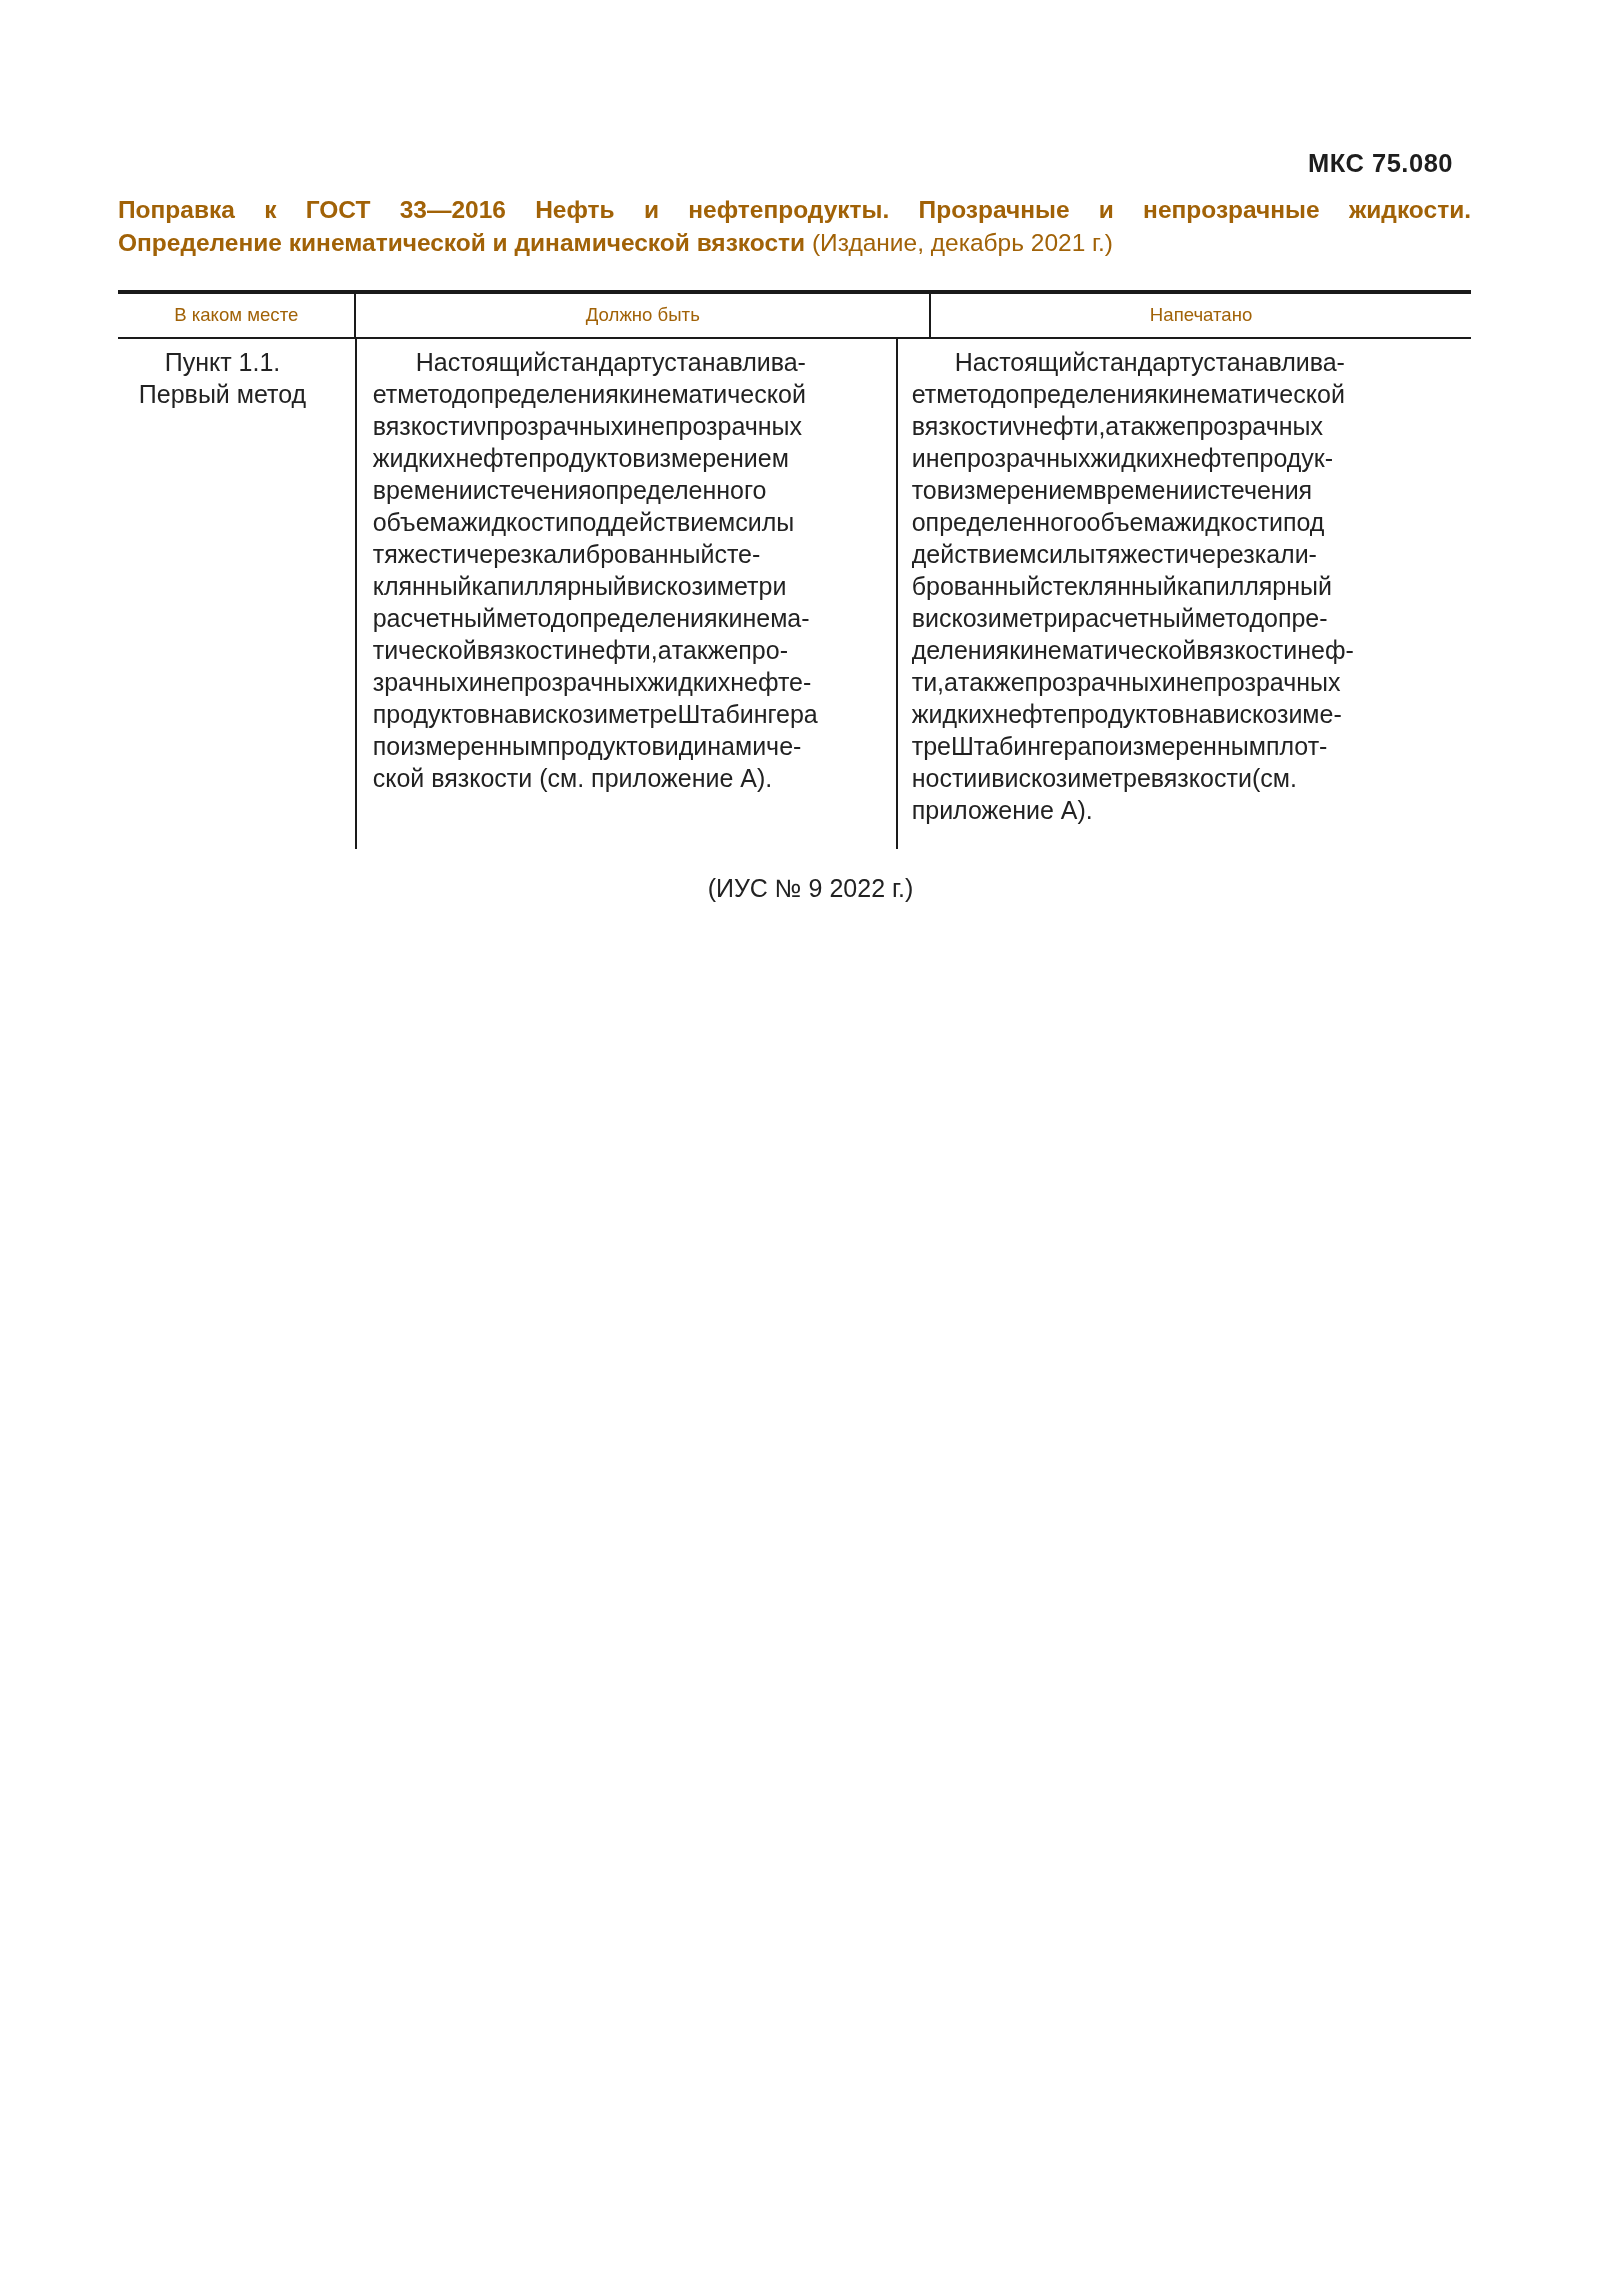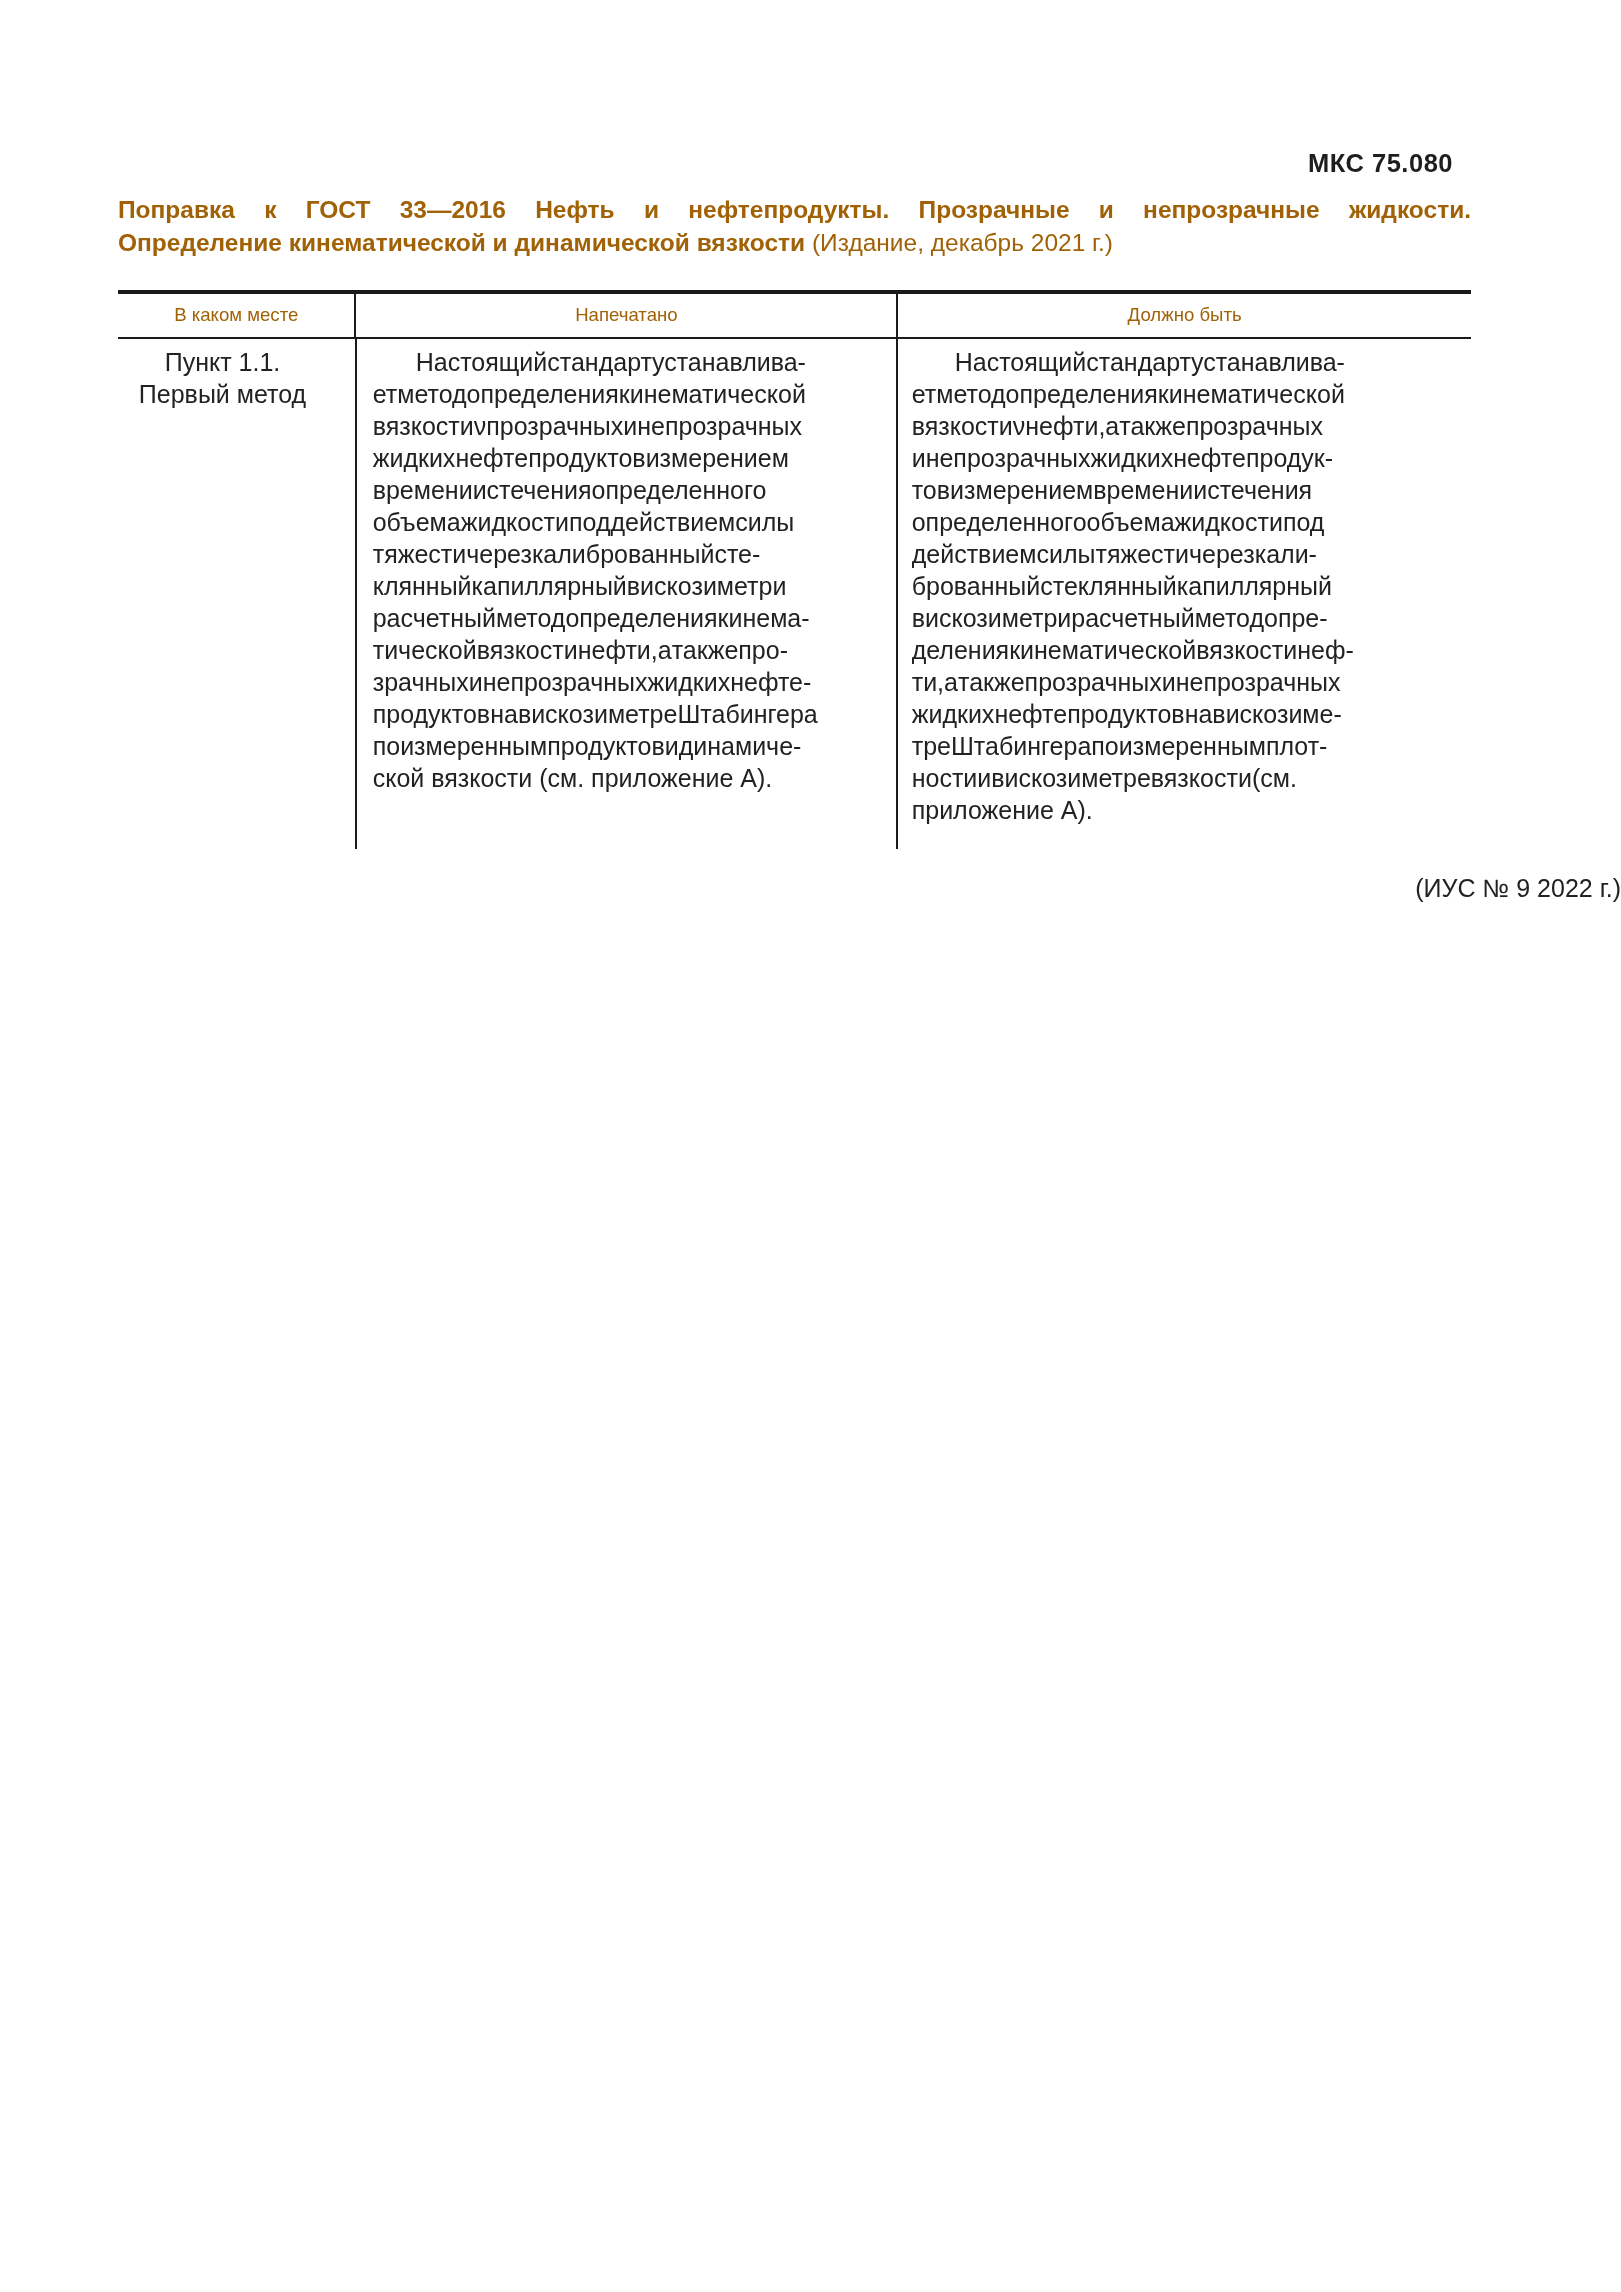--- a/index.html
+++ b/index.html
@@ -110,41 +110,41 @@
     }
     .plainline {
       display: block;
       white-space: nowrap;
     }
     .footer-note {
       position: absolute;
       top: 874px;
       left: 0;
       width: 1621px;
-      text-align: right;
+      text-align: center;
       font-size: 25px;
       color: #222222;
     }
   </style>
 </head>
 <body>
 
 <div class="mks">МКС 75.080</div>
 
 <div class="title">
   <span class="line1 bold">Поправка к ГОСТ 33—2016 Нефть и нефтепродукты. Прозрачные и непрозрачные жидкости.</span>
   <span class="line2"><span class="bold">Определение кинематической и динамической вязкости</span><span> (Издание, декабрь 2021 г.)</span></span>
 </div>
 
 <div class="table-wrap">
   <div class="rule-top"></div>
   <div class="header-row">
     <div class="hcell col1">В каком месте</div>
+    <div class="hcell col3">Должно быть</div>
     <div class="hcell col2">Напечатано</div>
-    <div class="hcell col3">Должно быть</div>
   </div>
   <div class="body-row">
     <div class="bcell col1">
       <div>Пункт 1.1.</div>
       <div>Первый метод</div>
     </div>
     <div class="bcell col2" id="printed-cell">
         <div class="justline indent">
           <span>Настоящий</span>
           <span>стандарт</span>

